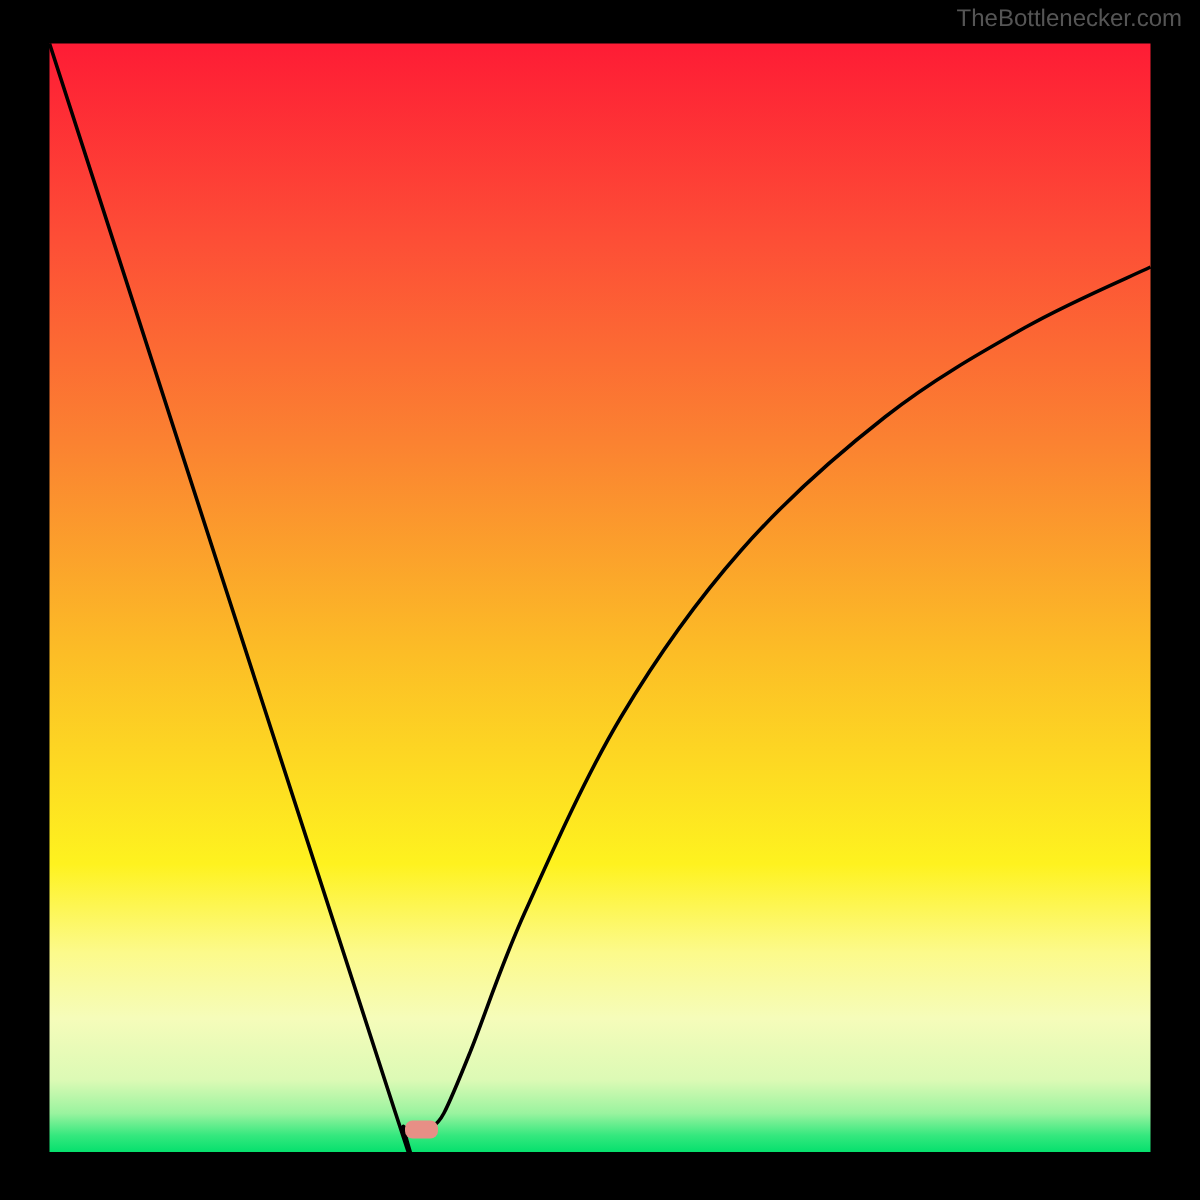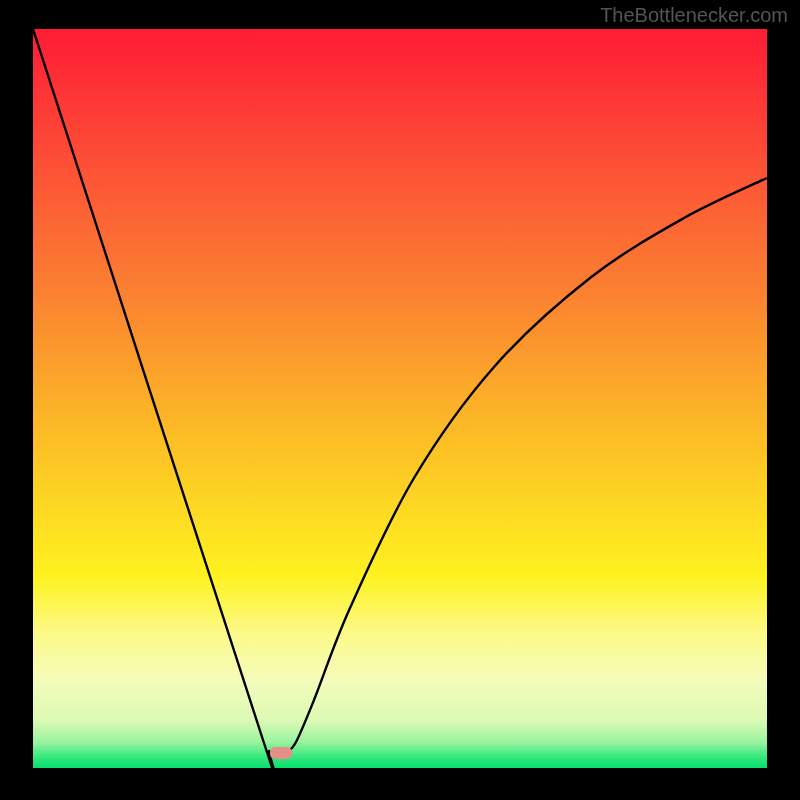--- a/index.html
+++ b/index.html
@@ -10,21 +10,21 @@
   height: 800px;
   overflow: hidden;
   position: relative;
   font-family: Arial, sans-serif;
 }
 .watermark {
   position: absolute;
   top: 4px;
   right: 12px;
   color: #555;
-  font-size: 20px;
+  font-size: 16px;
   font-weight: 500;
   z-index: 10;
 }
 .frame {
   position: absolute;
   top: 0;
   left: 0;
   width: 800px;
   height: 800px;
 }

